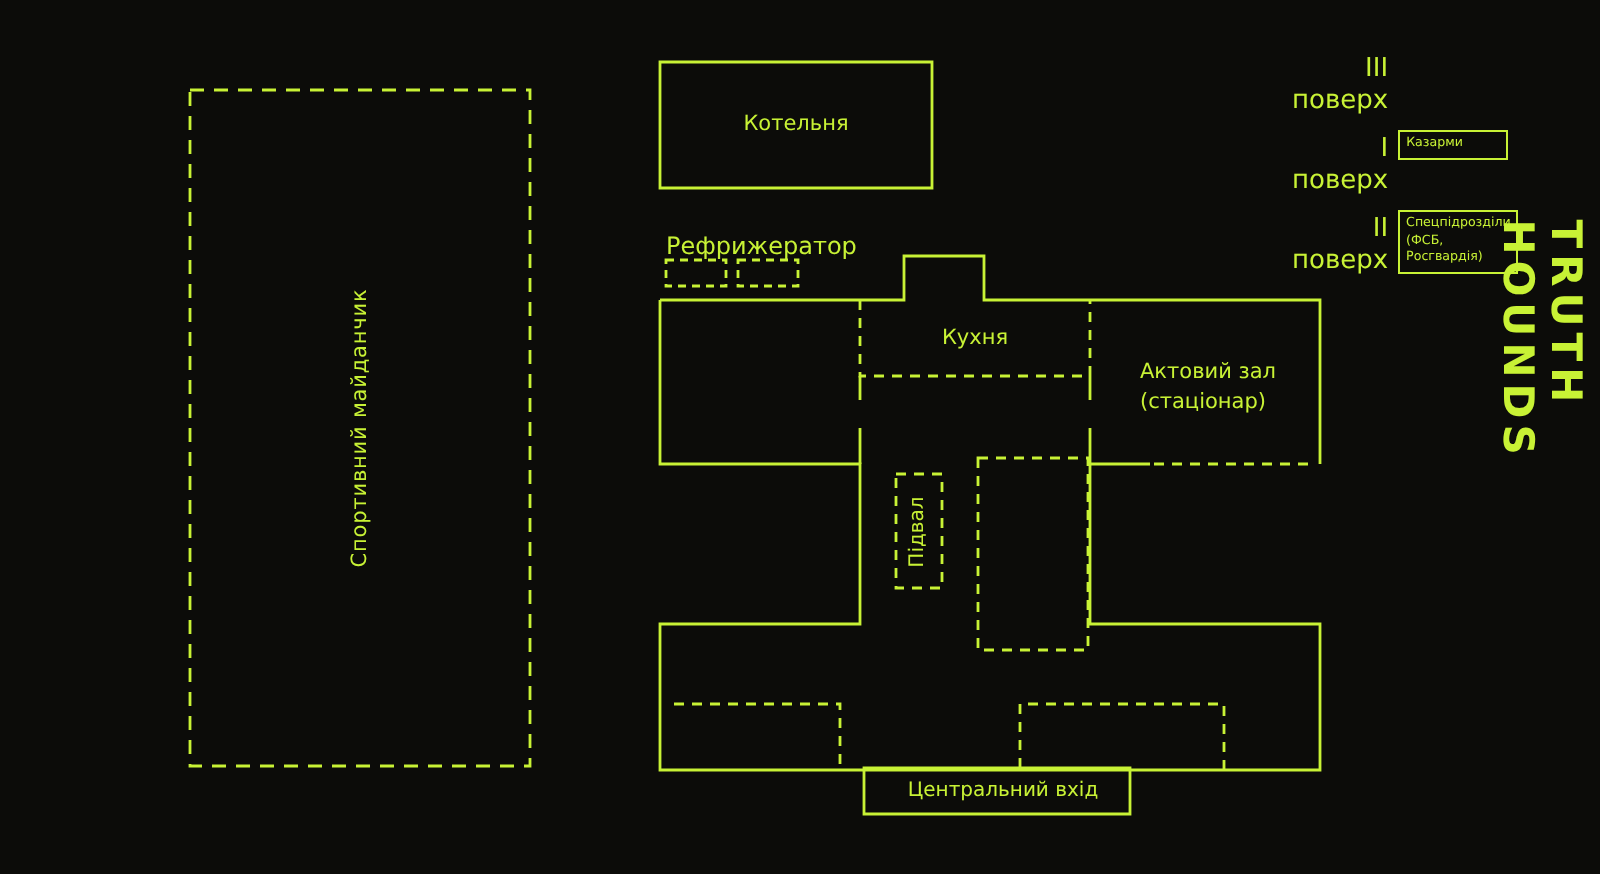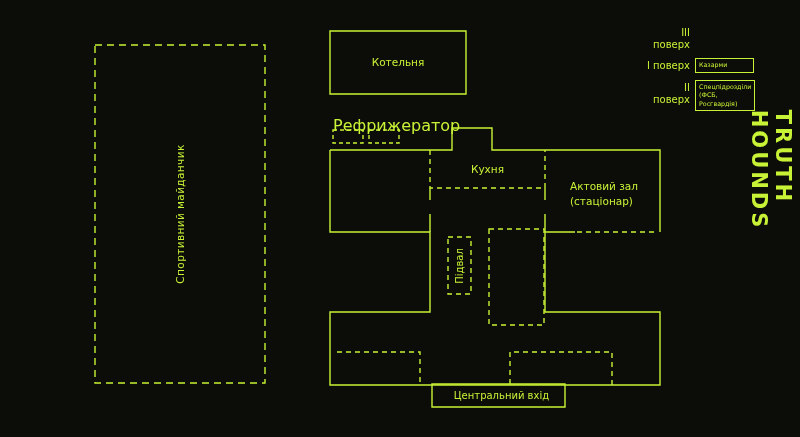--- a/index.html
+++ b/index.html
@@ -28,35 +28,35 @@
     text-align:center;
   }
   .vert{
     position:absolute;
     white-space:nowrap;
     transform:translate(-50%,-50%) rotate(-90deg);
     transform-origin:center center;
   }
   .sports-ground-label{left:180px;top:214px;font-size:10.5px;letter-spacing:.4px;}
   .boiler-label{left:330px;top:31px;width:136px;height:63px;}
-  .refrigerator-label{left:333px;top:115px;font-size:16px;text-align:right;}
+  .refrigerator-label{left:333px;top:115px;font-size:12px;text-align:right;}
   .gym-label{left:346px;top:168px;}
   .kitchen-label{left:430px;top:150px;width:115px;height:38px;}
   .hall-label{left:570px;top:179px;}
   .basement-label{left:459px;top:266px;font-size:10px;}
   .entrance-label{left:432px;top:384px;width:139px;height:23px;font-size:10px;}
 
   .legend{
     position:absolute;left:646px;top:25px;width:108px;
     display:flex;flex-direction:column;gap:7px;
   }
   .legend-row{display:flex;gap:5px;align-items:flex-start;}
   .legend-label{
     flex:0 0 44px;text-align:right;
-    font-size:10px;line-height:1.2;padding-top:2px;
+    font-size:13px;line-height:1.2;padding-top:2px;
   }
   .legend-box{
     flex:1;border:1px solid var(--accent);
     font-size:6.3px;line-height:1.35;
     padding:2px 3px;white-space:pre-line;
   }
   .wordmark{
     position:absolute;right:5px;top:50%;
     transform:translateY(-50%);
     writing-mode:vertical-rl;

